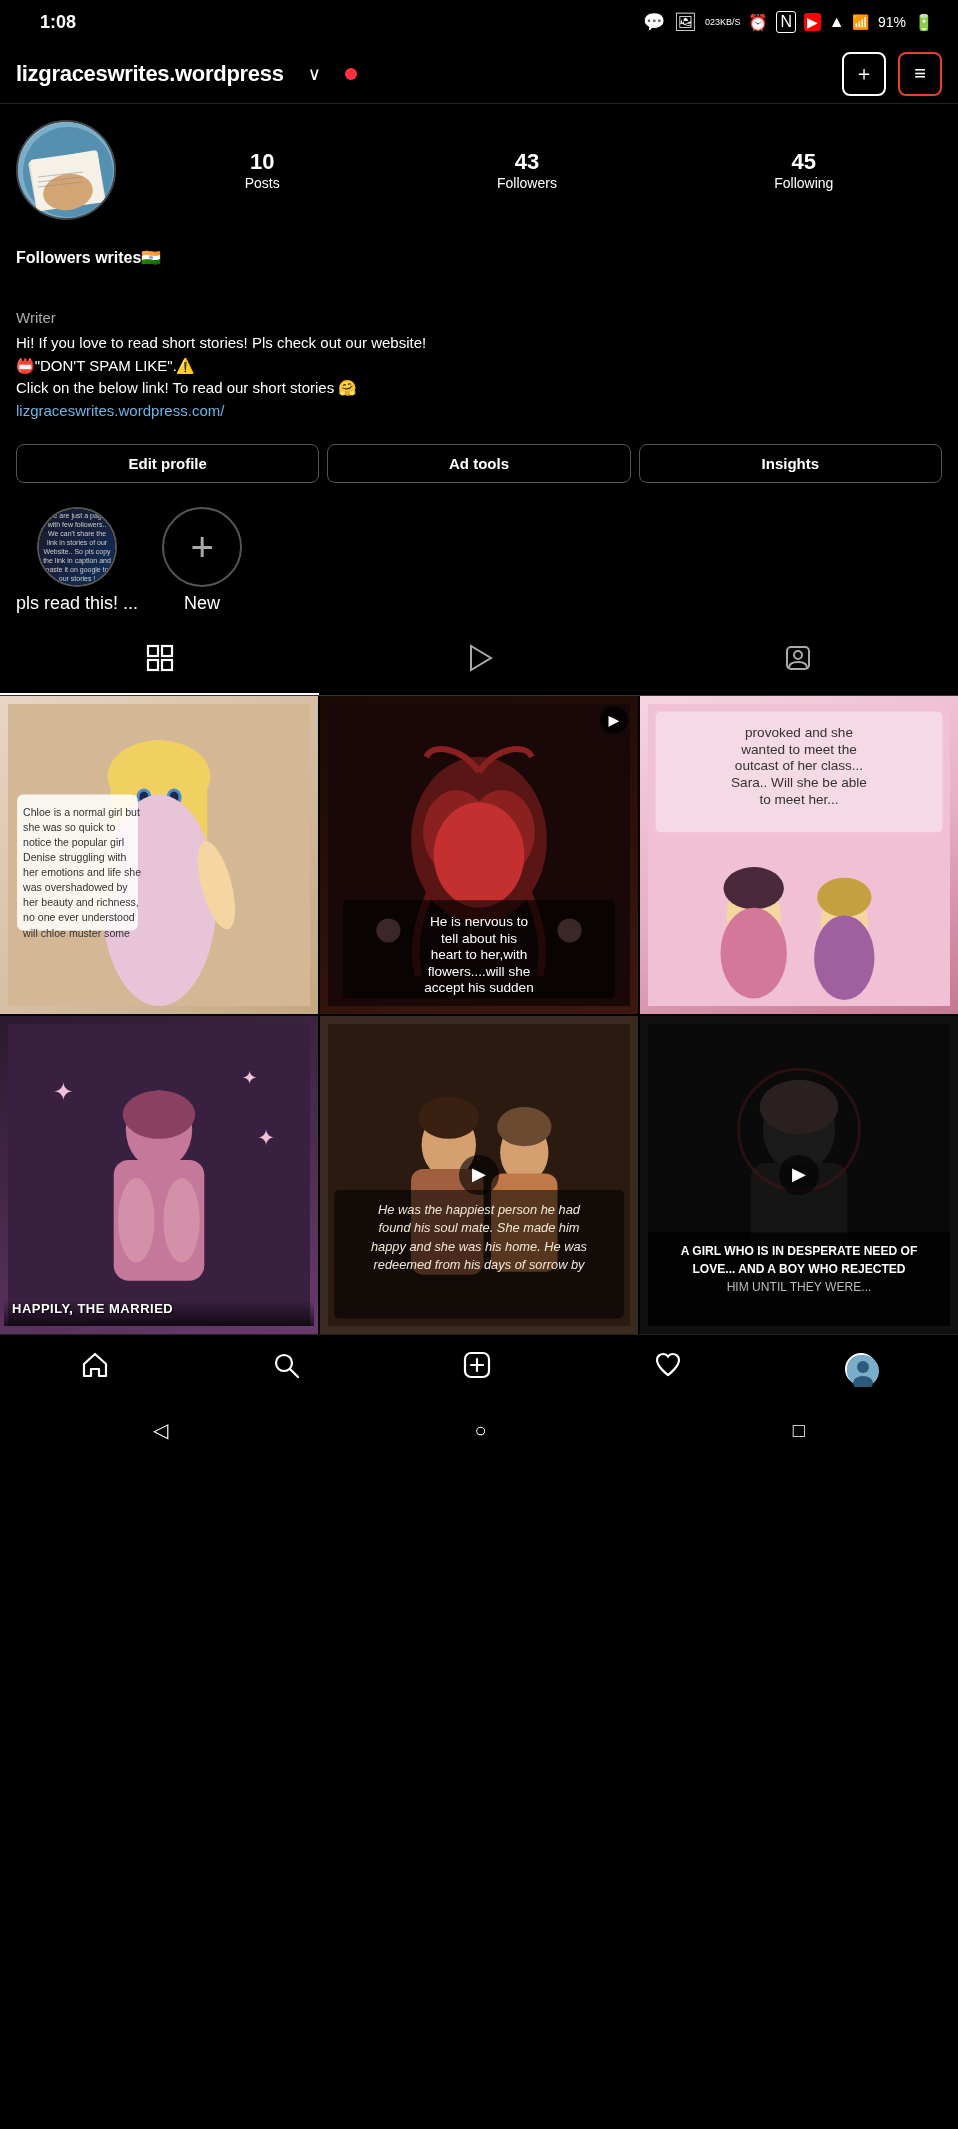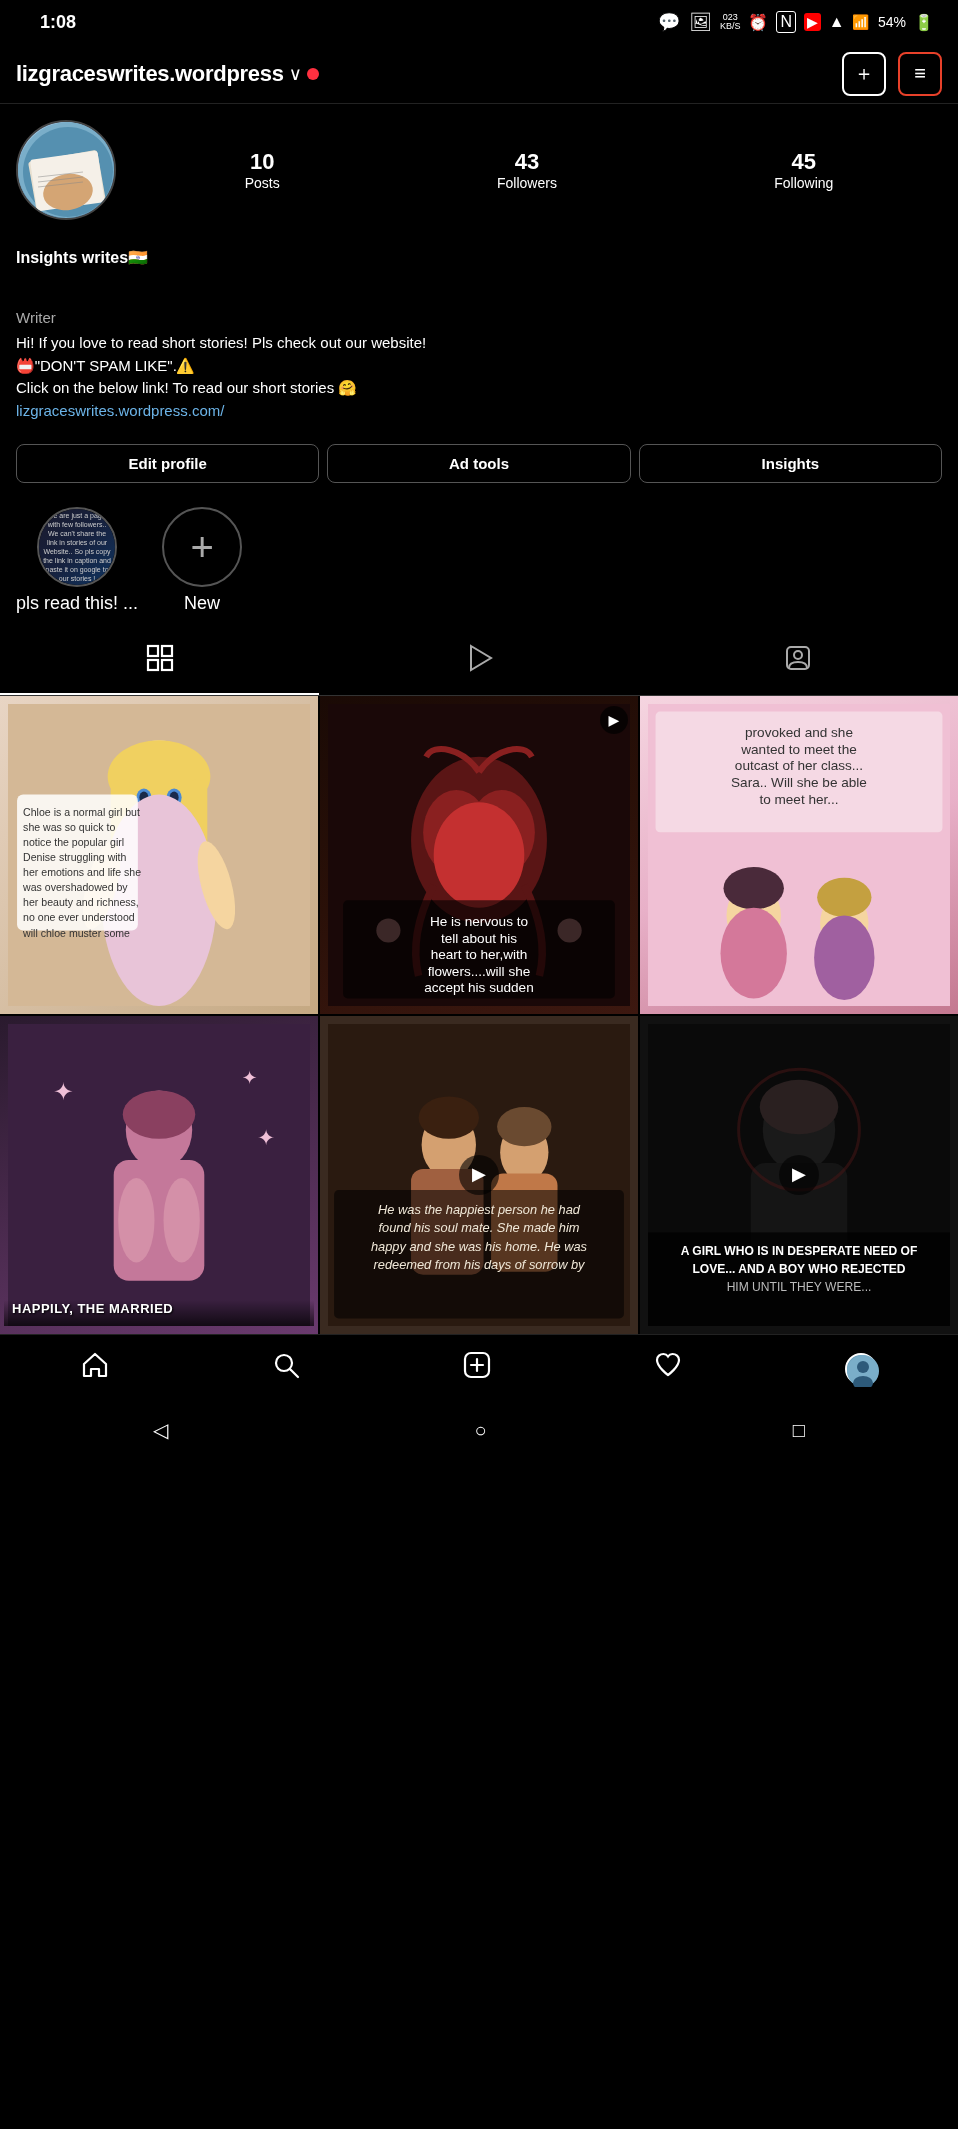--- a/index.html
+++ b/index.html
@@ -45,21 +45,21 @@
       display: flex;
       align-items: center;
       justify-content: space-between;
       padding: 10px 16px;
       border-bottom: 1px solid #222;
       height: 60px;
     }
     .header-left {
       display: flex;
       align-items: center;
-      gap: 5px;
+      gap: 24px;
     }
     .header-username {
       font-size: 22px;
       font-weight: 700;
       letter-spacing: -0.3px;
     }
     .header-dropdown {
       font-size: 18px;
       color: #fff;
     }
@@ -383,42 +383,41 @@
       height: 60px;
     }
     .sys-nav-btn {
       font-size: 20px;
       color: #fff;
       cursor: pointer;
       padding: 8px 20px;
     }
     .kb-group {
       display: flex;
-      flex-direction: column;
       align-items: center;
     }
   </style>
 </head>
 <body>
 
 <div class="status-bar">
   <span class="status-time">1:08</span>
   <div class="status-icons">
     <span style="font-size:18px;">💬</span>
     <span style="font-size:18px;">🖼</span>
     <div class="kb-group">
       <span style="font-size:9px;color:#fff;line-height:1;">023</span>
       <span style="font-size:9px;color:#fff;line-height:1;">KB/S</span>
     </div>
     <span style="font-size:16px;">⏰</span>
     <span style="font-size:16px;border:1px solid #fff;padding:1px 3px;border-radius:3px;">N</span>
     <span style="font-size:14px;background:#f00;padding:1px 3px;border-radius:3px;">▶</span>
     <span style="font-size:16px;">▲</span>
     <span style="font-size:14px;">📶</span>
-    <span class="battery-text">54%</span>
+    <span class="battery-text">91%</span>
     <span style="font-size:16px;">🔋</span>
   </div>
 </div>
 
 <div class="header">
   <div class="header-left">
     <span class="header-username">lizgraceswrites.wordpress</span>
     <span class="header-dropdown">∨</span>
     <div class="header-dot"></div>
   </div>
@@ -464,21 +463,21 @@
       </div>
       <div class="stat-item">
         <span class="stat-number">45</span>
         <span class="stat-label">Following</span>
       </div>
     </div>
   </div>
 </div>
 
 <div class="bio-section">
-  <div class="bio-name">Insights writes🇮🇳</div>
+  <div class="bio-name">Followers writes🇮🇳</div>
   <div class="bio-category">Writer</div>
   <div class="bio-text">
     Hi! If you love to read short stories! Pls check out our website!<br>
     📛"DON'T SPAM LIKE".⚠️<br>
     Click on the below link! To read our short stories 🤗<br>
     <span class="bio-link">lizgraceswrites.wordpress.com/</span>
   </div>
 </div>
 
 <div class="action-buttons">

